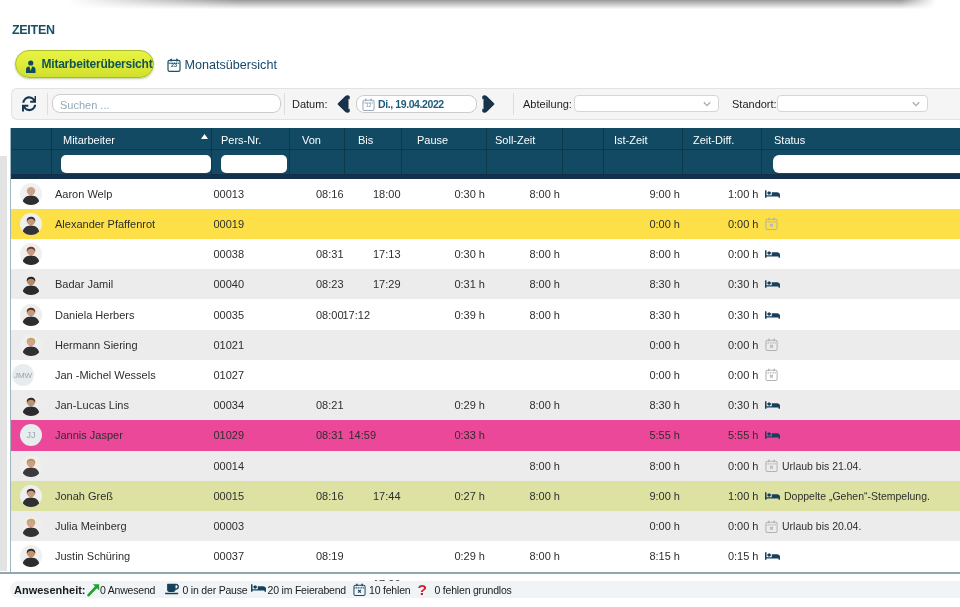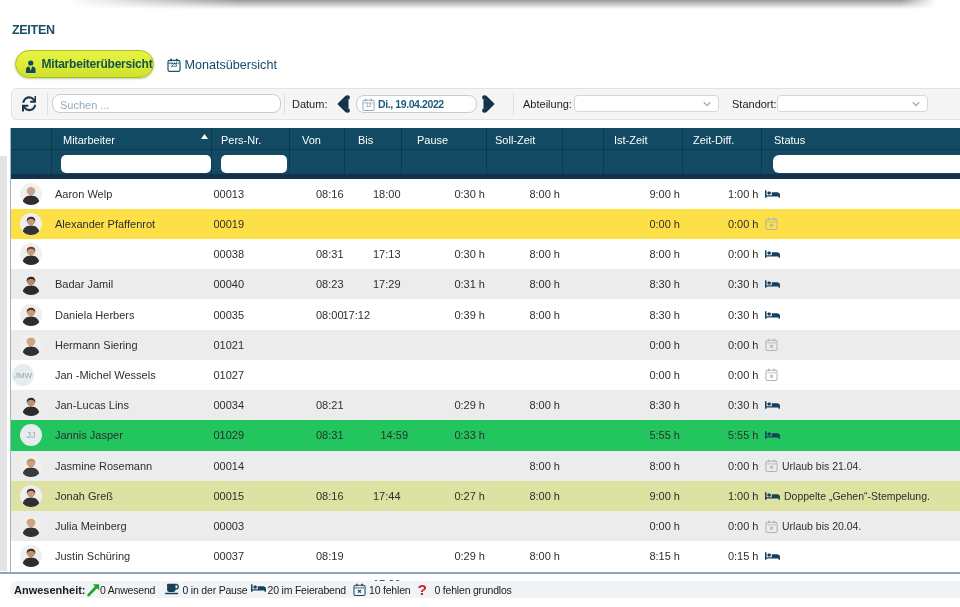--- a/index.html
+++ b/index.html
@@ -357,31 +357,31 @@
 <div class="cell cr" style="right:475px;left:auto;">0:29 h</div>
 <div class="cell cr" style="right:400px;left:auto;">8:00 h</div>
 <div class="cell cr" style="right:280px;left:auto;">8:30 h</div>
 <div class="cell cr" style="right:201.5px;left:auto;">0:30 h</div>
 <div class="cell" style="left:754px;">
       <svg width="15" height="10" viewBox="0 0 640 512" preserveAspectRatio="none">
         <path fill="#16405c" d="M176 288c44.11 0 80-35.89 80-80s-35.89-80-80-80-80 35.89-80 80 35.89 80 80 80zm352-128H304c-8.84 0-16 7.16-16 16v144H64V80c0-8.84-7.16-16-16-16H16C7.16 64 0 71.16 0 80v352c0 8.84 7.16 16 16 16h32c8.84 0 16-7.16 16-16v-48h512v48c0 8.84 7.16 16 16 16h32c8.84 0 16-7.16 16-16V288c0-70.69-57.31-128-128-128z"></path>
       </svg>
     </div>
 </div>
-<div class="row" style="top:420.34px;background:#22c55e">
+<div class="row" style="top:420.34px;background:#ec4899">
 <div class="cell" style="left:9px;">
       <svg width="22" height="22" viewBox="0 0 22 22">
         <circle cx="11" cy="11" r="11" fill="#e7ecef"></circle>
         <text x="11" y="11" text-anchor="middle" dominant-baseline="central" font-family="Liberation Sans, sans-serif" font-size="9" fill="#97a3aa">JJ</text>
       </svg>
     </div>
 <div class="cell" style="left:44px;">Jannis Jasper</div>
 <div class="cell" style="left:202.5px;">01029</div>
 <div class="cell cr" style="right:616.5px;left:auto;">08:31</div>
-<div class="cell cr" style="right:552px;left:auto;">14:59</div>
+<div class="cell cr" style="right:584px;left:auto;">14:59</div>
 <div class="cell cr" style="right:475px;left:auto;">0:33 h</div>
 
 <div class="cell cr" style="right:280px;left:auto;">5:55 h</div>
 <div class="cell cr" style="right:201.5px;left:auto;">5:55 h</div>
 <div class="cell" style="left:754px;">
       <svg width="15" height="10" viewBox="0 0 640 512" preserveAspectRatio="none">
         <path fill="#16405c" d="M176 288c44.11 0 80-35.89 80-80s-35.89-80-80-80-80 35.89-80 80 35.89 80 80 80zm352-128H304c-8.84 0-16 7.16-16 16v144H64V80c0-8.84-7.16-16-16-16H16C7.16 64 0 71.16 0 80v352c0 8.84 7.16 16 16 16h32c8.84 0 16-7.16 16-16v-48h512v48c0 8.84 7.16 16 16 16h32c8.84 0 16-7.16 16-16V288c0-70.69-57.31-128-128-128z"></path>
       </svg>
     </div>
 </div>
@@ -394,21 +394,20 @@
           </clipPath>
         </defs>
         <circle cx="11" cy="11" r="11" fill="#f1efec"></circle>
         <g clip-path="url(#cp8)">
           <circle cx="11" cy="8.1" r="4.2" fill="#cc9f82"></circle>
           <path d="M6.7 8.0 c-0.3-5.6 8.9-5.6 8.6 0 l-0.3 0.6 c-0.9-3.8-7.1-3.8-8 0 z" fill="#b98d5e"></path>
           <path d="M11 12.6 c4.9 0 8.1 2.8 8.4 7.3 l0.1 2.1 H2.5 l0.1-2.1 c0.3-4.5 3.5-7.3 8.4-7.3z" fill="#3a3a3c"></path>
         </g>
       </svg>
     </div>
-<div class="cell" style="left:44px;">Jasmine Rosemann</div>
 <div class="cell" style="left:202.5px;">00014</div>
 
 <div class="cell cr" style="right:400px;left:auto;">8:00 h</div>
 <div class="cell cr" style="right:280px;left:auto;">8:00 h</div>
 <div class="cell cr" style="right:201.5px;left:auto;">0:00 h</div>
 <div class="cell" style="left:754px;">
       <svg width="13" height="13" viewBox="0 0 14 14">
         <rect x="1" y="2.4" width="12" height="11" rx="1.6" fill="none" stroke="#b3b3b3" stroke-width="1.1"></rect>
         <path d="M1.6 5.2 h10.8" stroke="#b3b3b3" stroke-width="1.4" stroke-dasharray="1.1 0.7"></path>
         <rect x="3.4" y="0.6" width="1.5" height="3" rx="0.7" fill="#b3b3b3"></rect>

